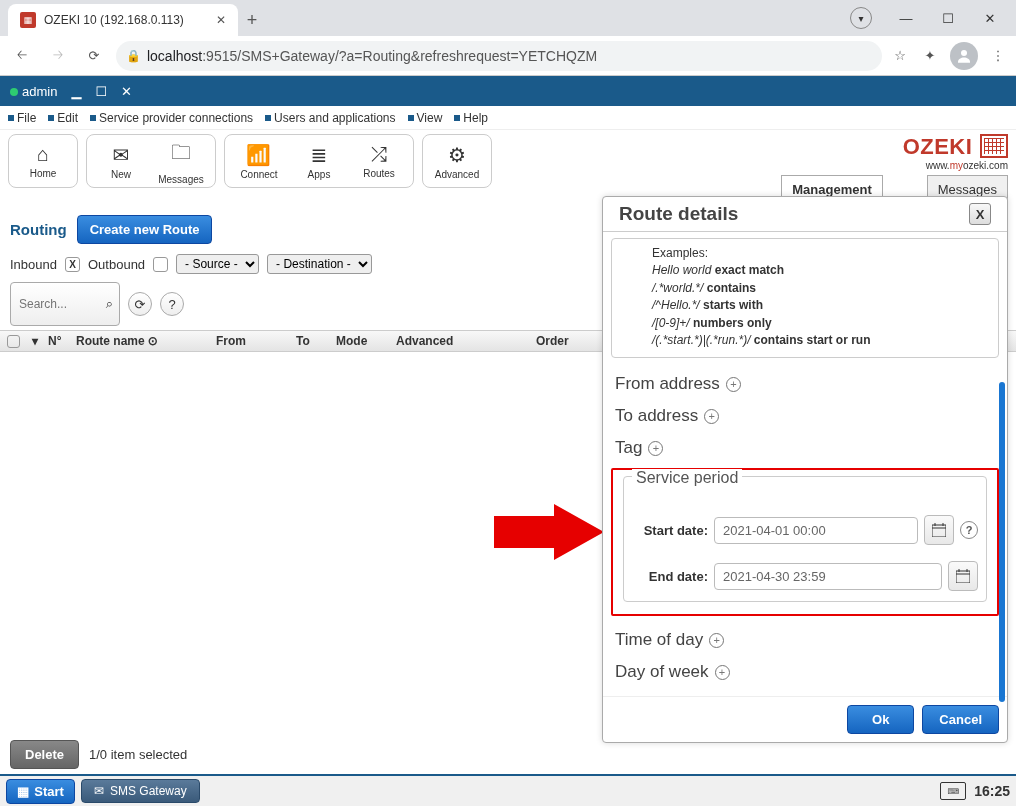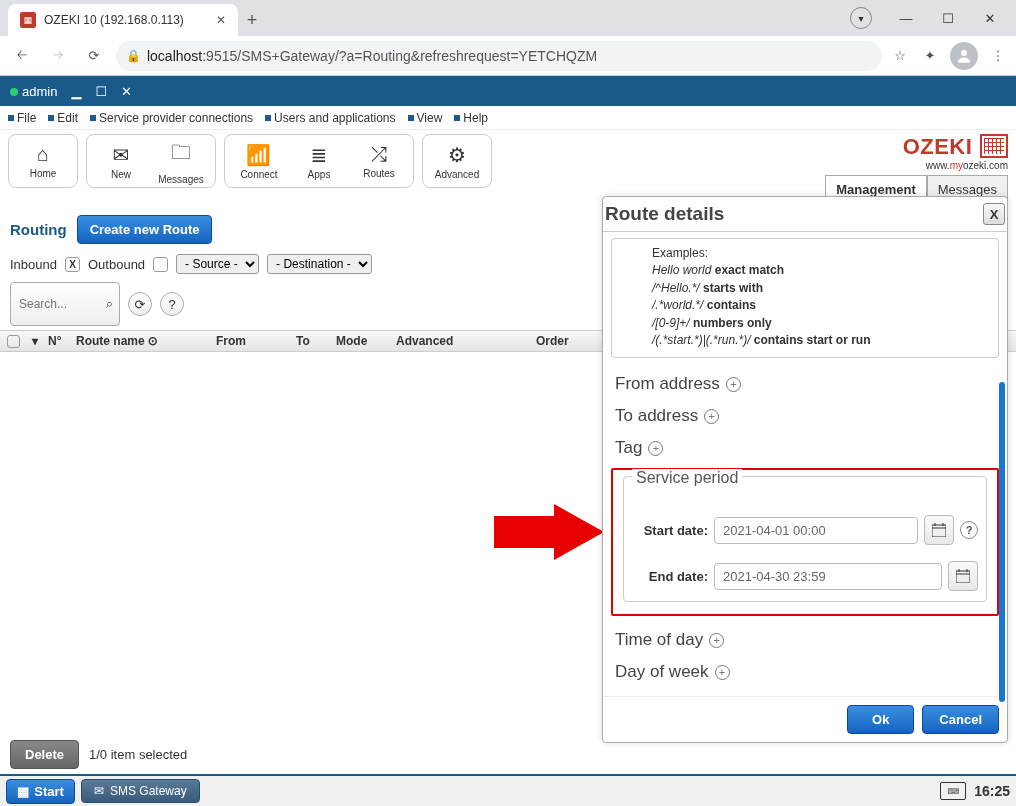--- a/index.html
+++ b/index.html
@@ -49,21 +49,21 @@
 .tb-icon { font-size: 20px; }
 .logo-area { text-align:right; }
 .logo-text { font-size: 22px; font-weight: bold; letter-spacing: 0.5px; }
 .logo-text .red { color:#c0392b; }
 .logo-sub { font-size:10px; color:#333; display:block; }
 .logo-sub .red { color:#c0392b; }
 .logo-grid { display:inline-block; width:28px;height:24px;border:2px solid #c0392b;margin-left:4px;vertical-align:top;position:relative; }
 .logo-grid::before { content:""; position:absolute; inset:2px; background:linear-gradient(#c0392b 1px,transparent 1px) 0 0/100% 4px, linear-gradient(90deg,#c0392b 1px,transparent 1px) 0 0/4px 100%; }
 
 
-.right-tabs { display:flex; border-bottom:2px solid #ec4899; margin-top:4px; }
+.right-tabs { display:flex; border-bottom:2px solid #ec4899; margin-top:4px;gap:44px; }
 .right-tab { border:1px solid #aaa; border-bottom:none; padding:6px 10px; background:#fff; font-weight:bold; }
 .right-tab.inactive { background:#f0f0f0; font-weight:normal; }
 
 
 .sub-header { display:flex; align-items:center; gap:10px; padding:6px 10px; }
 .sub-title { font-weight:bold; color:#1a5a8a; font-size:15px; }
 .btn-primary { background:linear-gradient(#3a8de0,#1565c0); color:#fff; border:1px solid #0d47a1; border-radius:4px; padding:6px 12px; font-weight:bold; font-size:13px; }
 .btn-grey { background:linear-gradient(#888,#666); color:#fff; border:1px solid #555; border-radius:4px; padding:6px 14px; font-weight:bold; font-size:13px; }
 
 
@@ -90,21 +90,21 @@
 .th-adv { width:140px; }
 .th-order { width:70px; }
 
 .table-body { height:380px; background:#fff; }
 
 
 .bottom-row { display:flex; align-items:center; gap:10px; padding:8px 10px; }
 
 
 .details-panel { position:absolute; right:8px; top:196px; width:406px; border:1px solid #aaa; border-radius:4px; background:#fff; box-shadow:0 0 6px rgba(0,0,0,0.15); }
-.panel-header { display:flex; justify-content:space-between; align-items:center; padding:6px 2px; border-bottom:1px solid #ccc; }
+.panel-header { display:flex; justify-content:space-between; align-items:center; padding:6px 16px; border-bottom:1px solid #ccc; }
 .panel-title { font-size:19px; font-weight:bold; color:#444; }
 .close-box { width:22px;height:22px;border:1px solid #888;background:linear-gradient(#f8f8f8,#ddd);display:flex;align-items:center;justify-content:center;font-weight:bold;border-radius:3px; }
 .panel-body { padding:6px 8px 8px; position:relative; }
 .examples-box { border:1px solid #ccc; border-radius:4px; padding:6px 10px 8px 40px; font-size:12px; line-height:1.45; margin-bottom:10px; }
 .examples-box .ex-title { font-weight:normal; }
 .examples-box .italic { font-style:italic; }
 .examples-box b { font-weight:bold; font-style:normal; }
 .section-link { display:flex; align-items:center; gap:6px; font-size:17px; color:#444; padding:6px 4px; }
 .plus-circle { width:15px;height:15px;border:1.5px solid #777;border-radius:50%;display:inline-flex;align-items:center;justify-content:center;font-size:11px;color:#777;line-height:1; }
 
@@ -314,22 +314,22 @@
 
 <div class="details-panel">
   <div class="panel-header">
     <span class="panel-title">Route details</span>
     <span class="close-box">X</span>
   </div>
   <div class="panel-body">
     <div class="examples-box">
       <div class="ex-title">Examples:</div>
       <div><span class="italic">Hello world</span> <b>exact match</b></div>
+      <div><span class="italic">/.*world.*/</span> <b>contains</b></div>
       <div><span class="italic">/^Hello.*/</span> <b>starts with</b></div>
-      <div><span class="italic">/.*world.*/</span> <b>contains</b></div>
       <div><span class="italic">/[0-9]+/</span> <b>numbers only</b></div>
       <div><span class="italic">/(.*start.*)|(.*run.*)/</span> <b>contains start or run</b></div>
     </div>
     <div class="section-link">
         <span>From address</span>
         <span class="plus-circle">+</span>
       </div>
     <div class="section-link">
         <span>To address</span>
         <span class="plus-circle">+</span>

